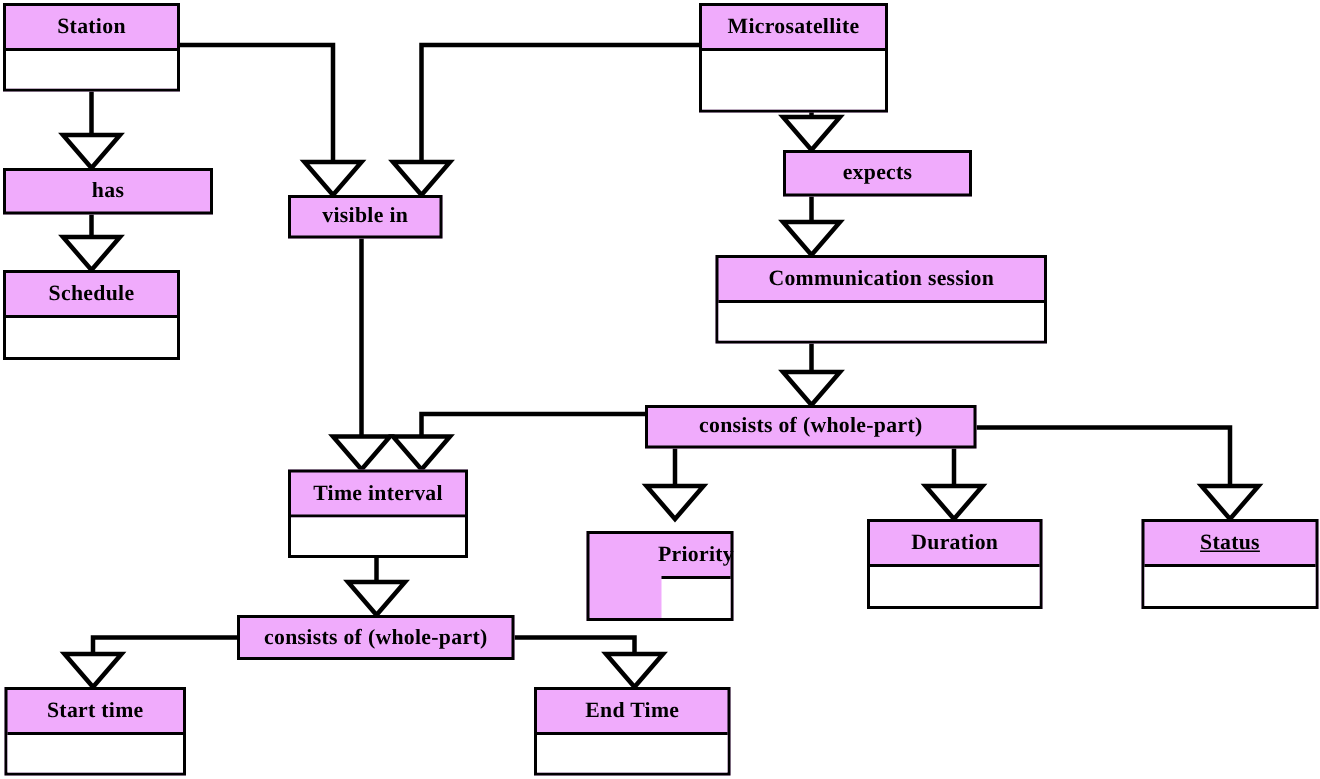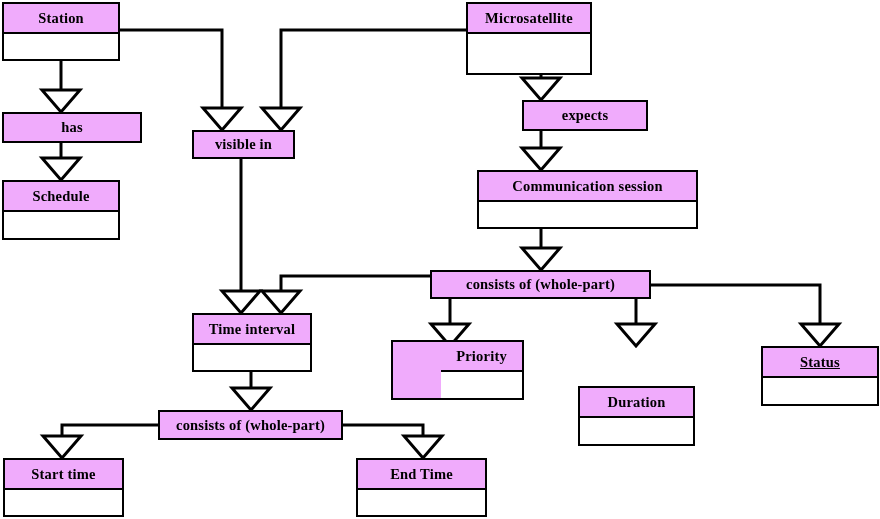--- a/index.html
+++ b/index.html
@@ -153,26 +153,26 @@
 
   <div class="node relation" style="left:430px; top:270px; width:221px; height:29px;">
     <div class="title">consists of (whole-part)</div>
   </div>
 
   <div class="node entity" style="left:192px; top:313px; width:120px; height:59px;">
     <div class="title">Time interval</div>
     <div class="attrs"></div>
   </div>
 
-  <div class="node entity" style="left:391px; top:340px; width:133px; height:60px;padding-left:48px;">
+  <div class="node entity" style="left:391px; top:354px; width:98px; height:60px;padding-left:48px;">
     <div class="title">Priority</div>
     <div class="attrs"></div>
   </div>
 
-  <div class="node entity" style="left:578px; top:346px; width:117px; height:60px;margin-top:40px;">
+  <div class="node entity" style="left:578px; top:346px; width:117px; height:60px;">
     <div class="title">Duration</div>
     <div class="attrs"></div>
   </div>
 
   <div class="node entity" style="left:761px; top:346px; width:118px; height:60px;text-decoration:underline;">
     <div class="title">Status</div>
     <div class="attrs"></div>
   </div>
 
   <div class="node relation" style="left:158px; top:410px; width:185px; height:30px;">

